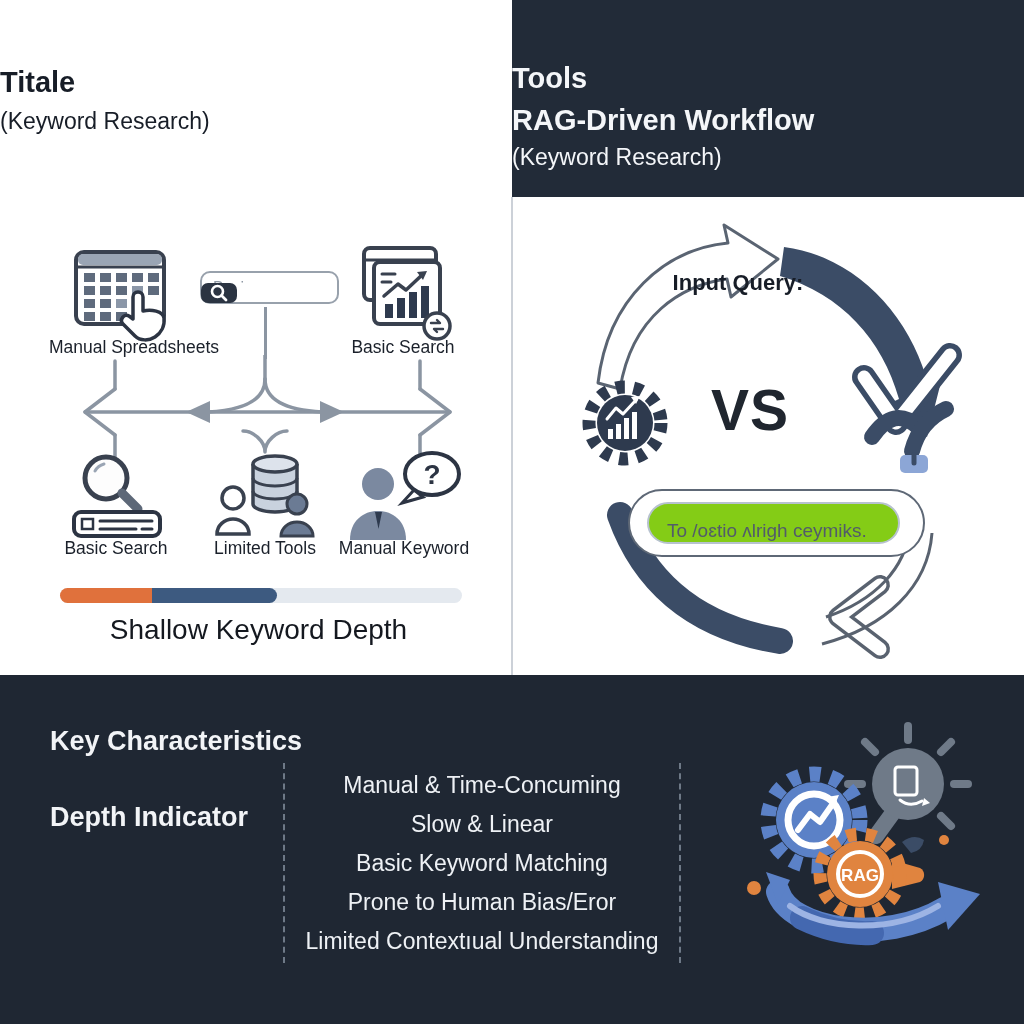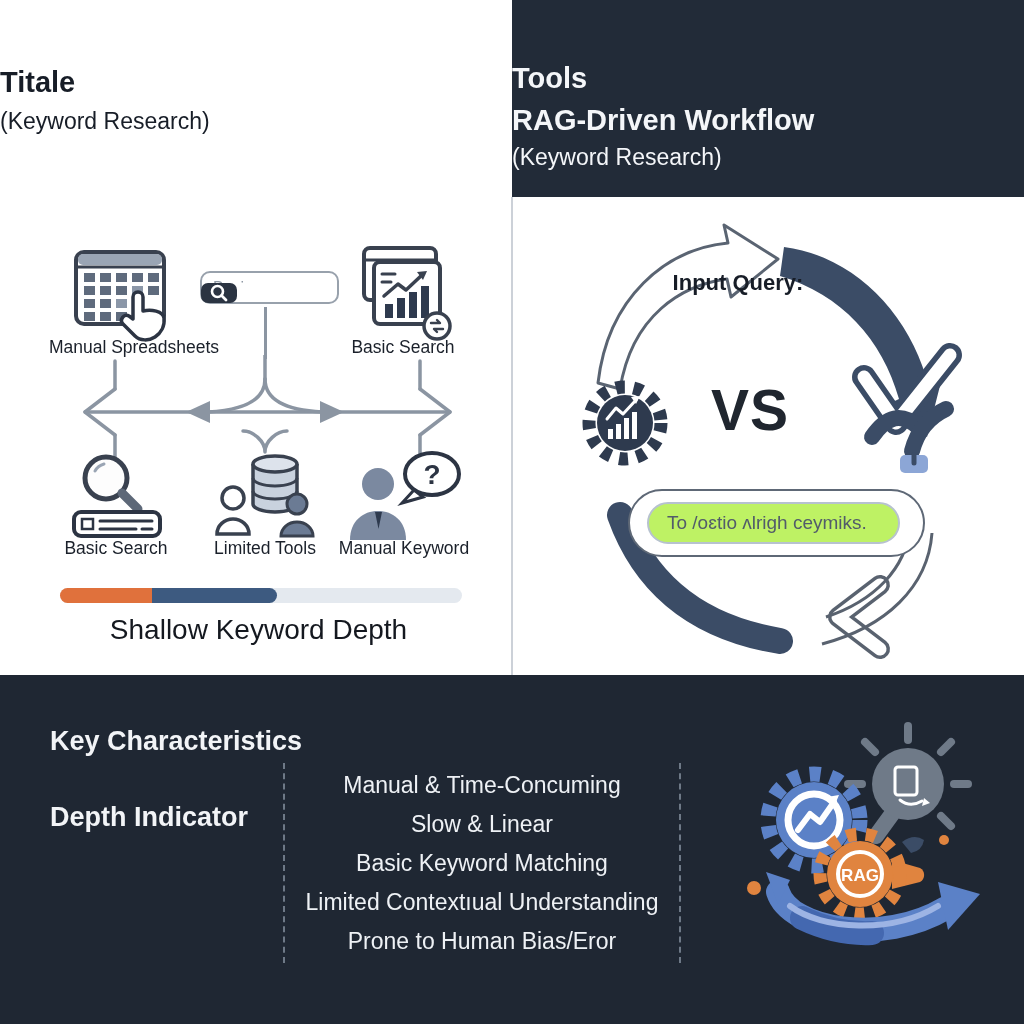--- a/index.html
+++ b/index.html
@@ -33,21 +33,21 @@
 
   
   .bar{left:60px;top:588px;width:402px;height:15px;border-radius:9px;background:#e4e9ef;}
   .bar .seg{position:absolute;top:0;height:100%;}
   .bar-label{left:46px;top:614px;width:425px;text-align:center;font-size:28px;font-weight:500;color:#14181f;}
 
   
   .input-query{left:658px;top:270px;width:160px;text-align:center;font-size:22px;font-weight:700;color:#171d27;z-index:3;}
   .versus{left:711px;top:377px;width:120px;height:72px;font-size:57px;font-weight:800;color:#20262f;letter-spacing:1px;z-index:3;}
   .rpill-outer{left:628px;top:489px;width:297px;height:68px;border:2.5px solid #5e6876;border-radius:34px;background:#fff;box-sizing:border-box;z-index:3;}
-  .rpill-inner{left:647px;top:502px;width:253px;height:42px;border:2px solid #b7c2cf;border-radius:21px;background:#bef264;box-sizing:border-box;z-index:4;display:flex;align-items:center;}
+  .rpill-inner{left:647px;top:502px;width:253px;height:42px;border:2px solid #b7c2cf;border-radius:21px;background:#84cc16;box-sizing:border-box;z-index:4;display:flex;align-items:flex-end;}
   .rpill-text{font-size:19px;color:#525c6a;padding-left:18px;white-space:nowrap;}
 
   
   .bp-heading{left:50px;top:726px;font-size:27px;font-weight:700;color:#f2f4f7;}
   .bp-rowlabel{left:50px;top:802px;font-size:27px;font-weight:700;color:#f2f4f7;}
   .bp-divider{top:763px;height:200px;border-left:2px dashed #6e7987;}
   .bp-div-1{left:283px;}
   .bp-div-2{left:679px;}
   .bp-list{left:292px;top:766px;width:380px;text-align:center;}
   .bp-item{font-size:23px;font-weight:500;color:#eef1f5;line-height:39px;white-space:nowrap;}
@@ -229,22 +229,22 @@
 
   <div class="abs bp-heading">Key Characteristics</div>
   <div class="abs bp-rowlabel">Depth Indicator</div>
   <div class="abs bp-divider bp-div-1"></div>
   <div class="abs bp-divider bp-div-2"></div>
 
   <div class="abs bp-list">
     <div class="bp-item">Manual &amp; Time-Concuming</div>
     <div class="bp-item">Slow &amp; Linear</div>
     <div class="bp-item">Basic Keyword Matching</div>
+    <div class="bp-item">Prone to Human Bias/Eror</div>
     <div class="bp-item">Limited Contextıual Understanding</div>
-    <div class="bp-item">Prone to Human Bias/Eror</div>
   </div>
 
   <svg class="abs" style="left:742px;top:722px;" width="278" height="248" viewBox="0 0 278 248">
 
     <g>
       <g stroke="#6f7a88" stroke-width="8" stroke-linecap="round">
         <path d="M212,62 h14"></path>
           <path d="M199,30 l10,-10"></path>
           <path d="M166,18 v-14"></path>
         <path d="M133,30 l-10,-10"></path>

